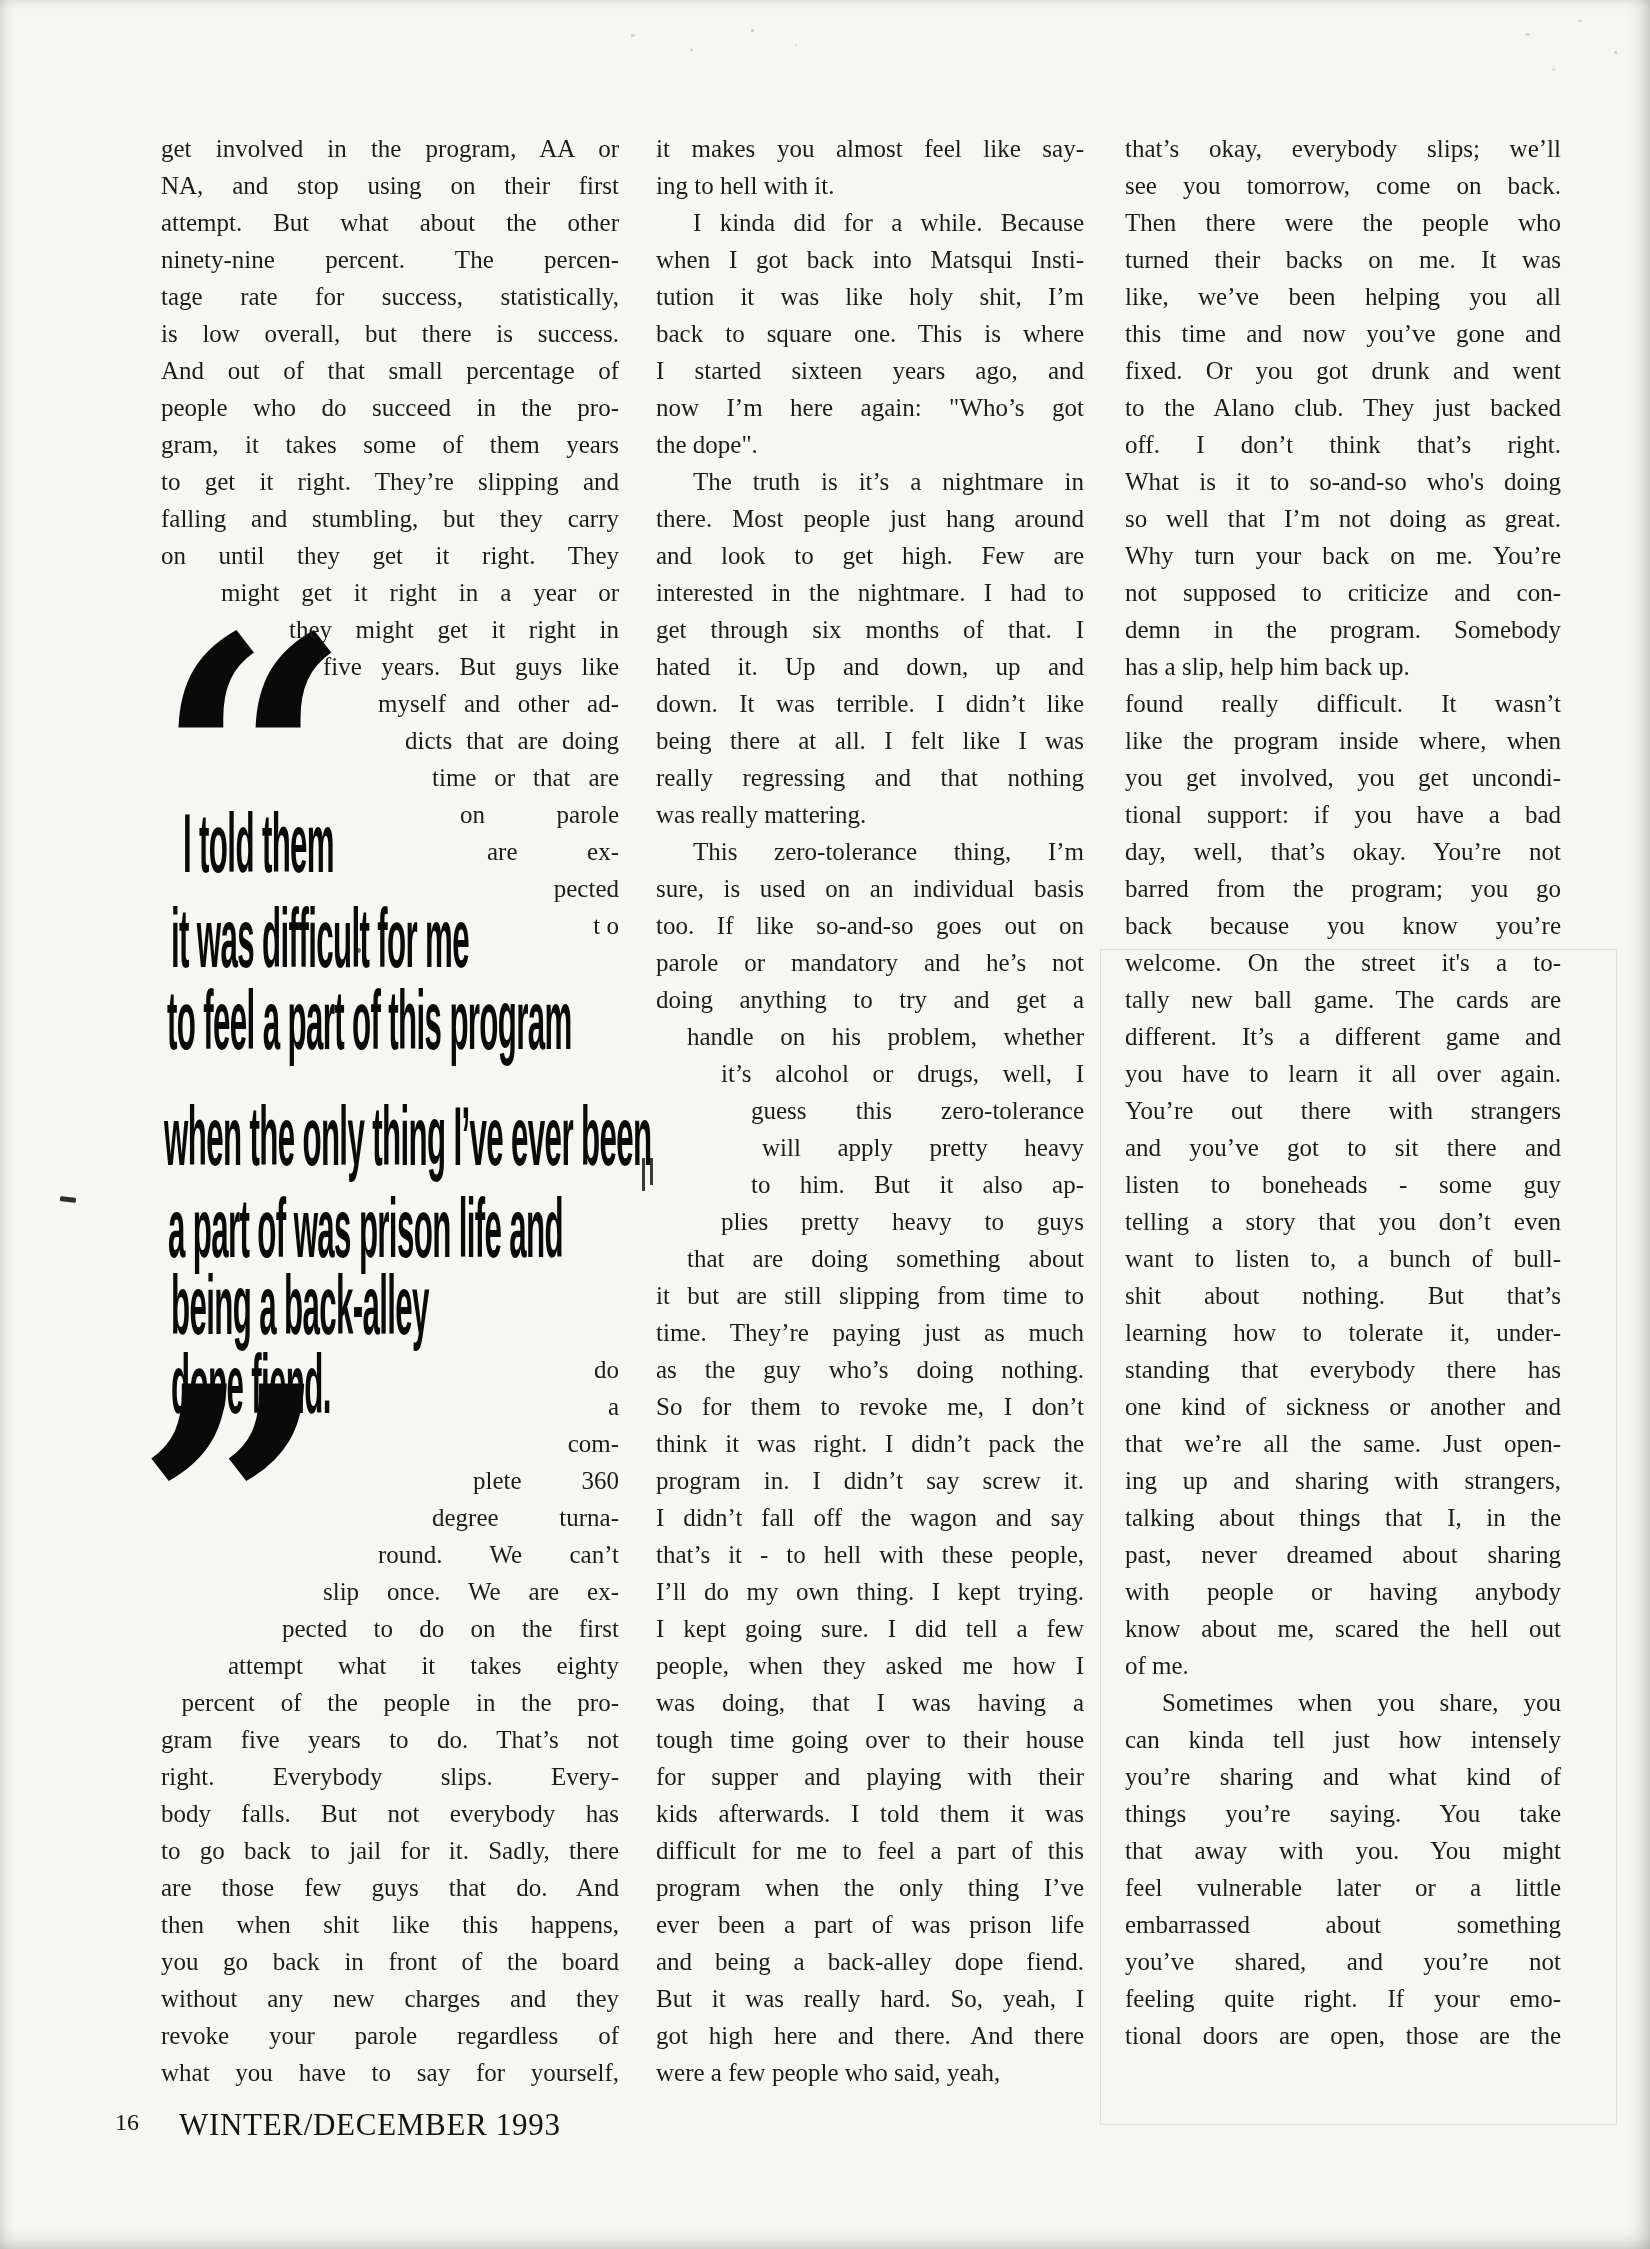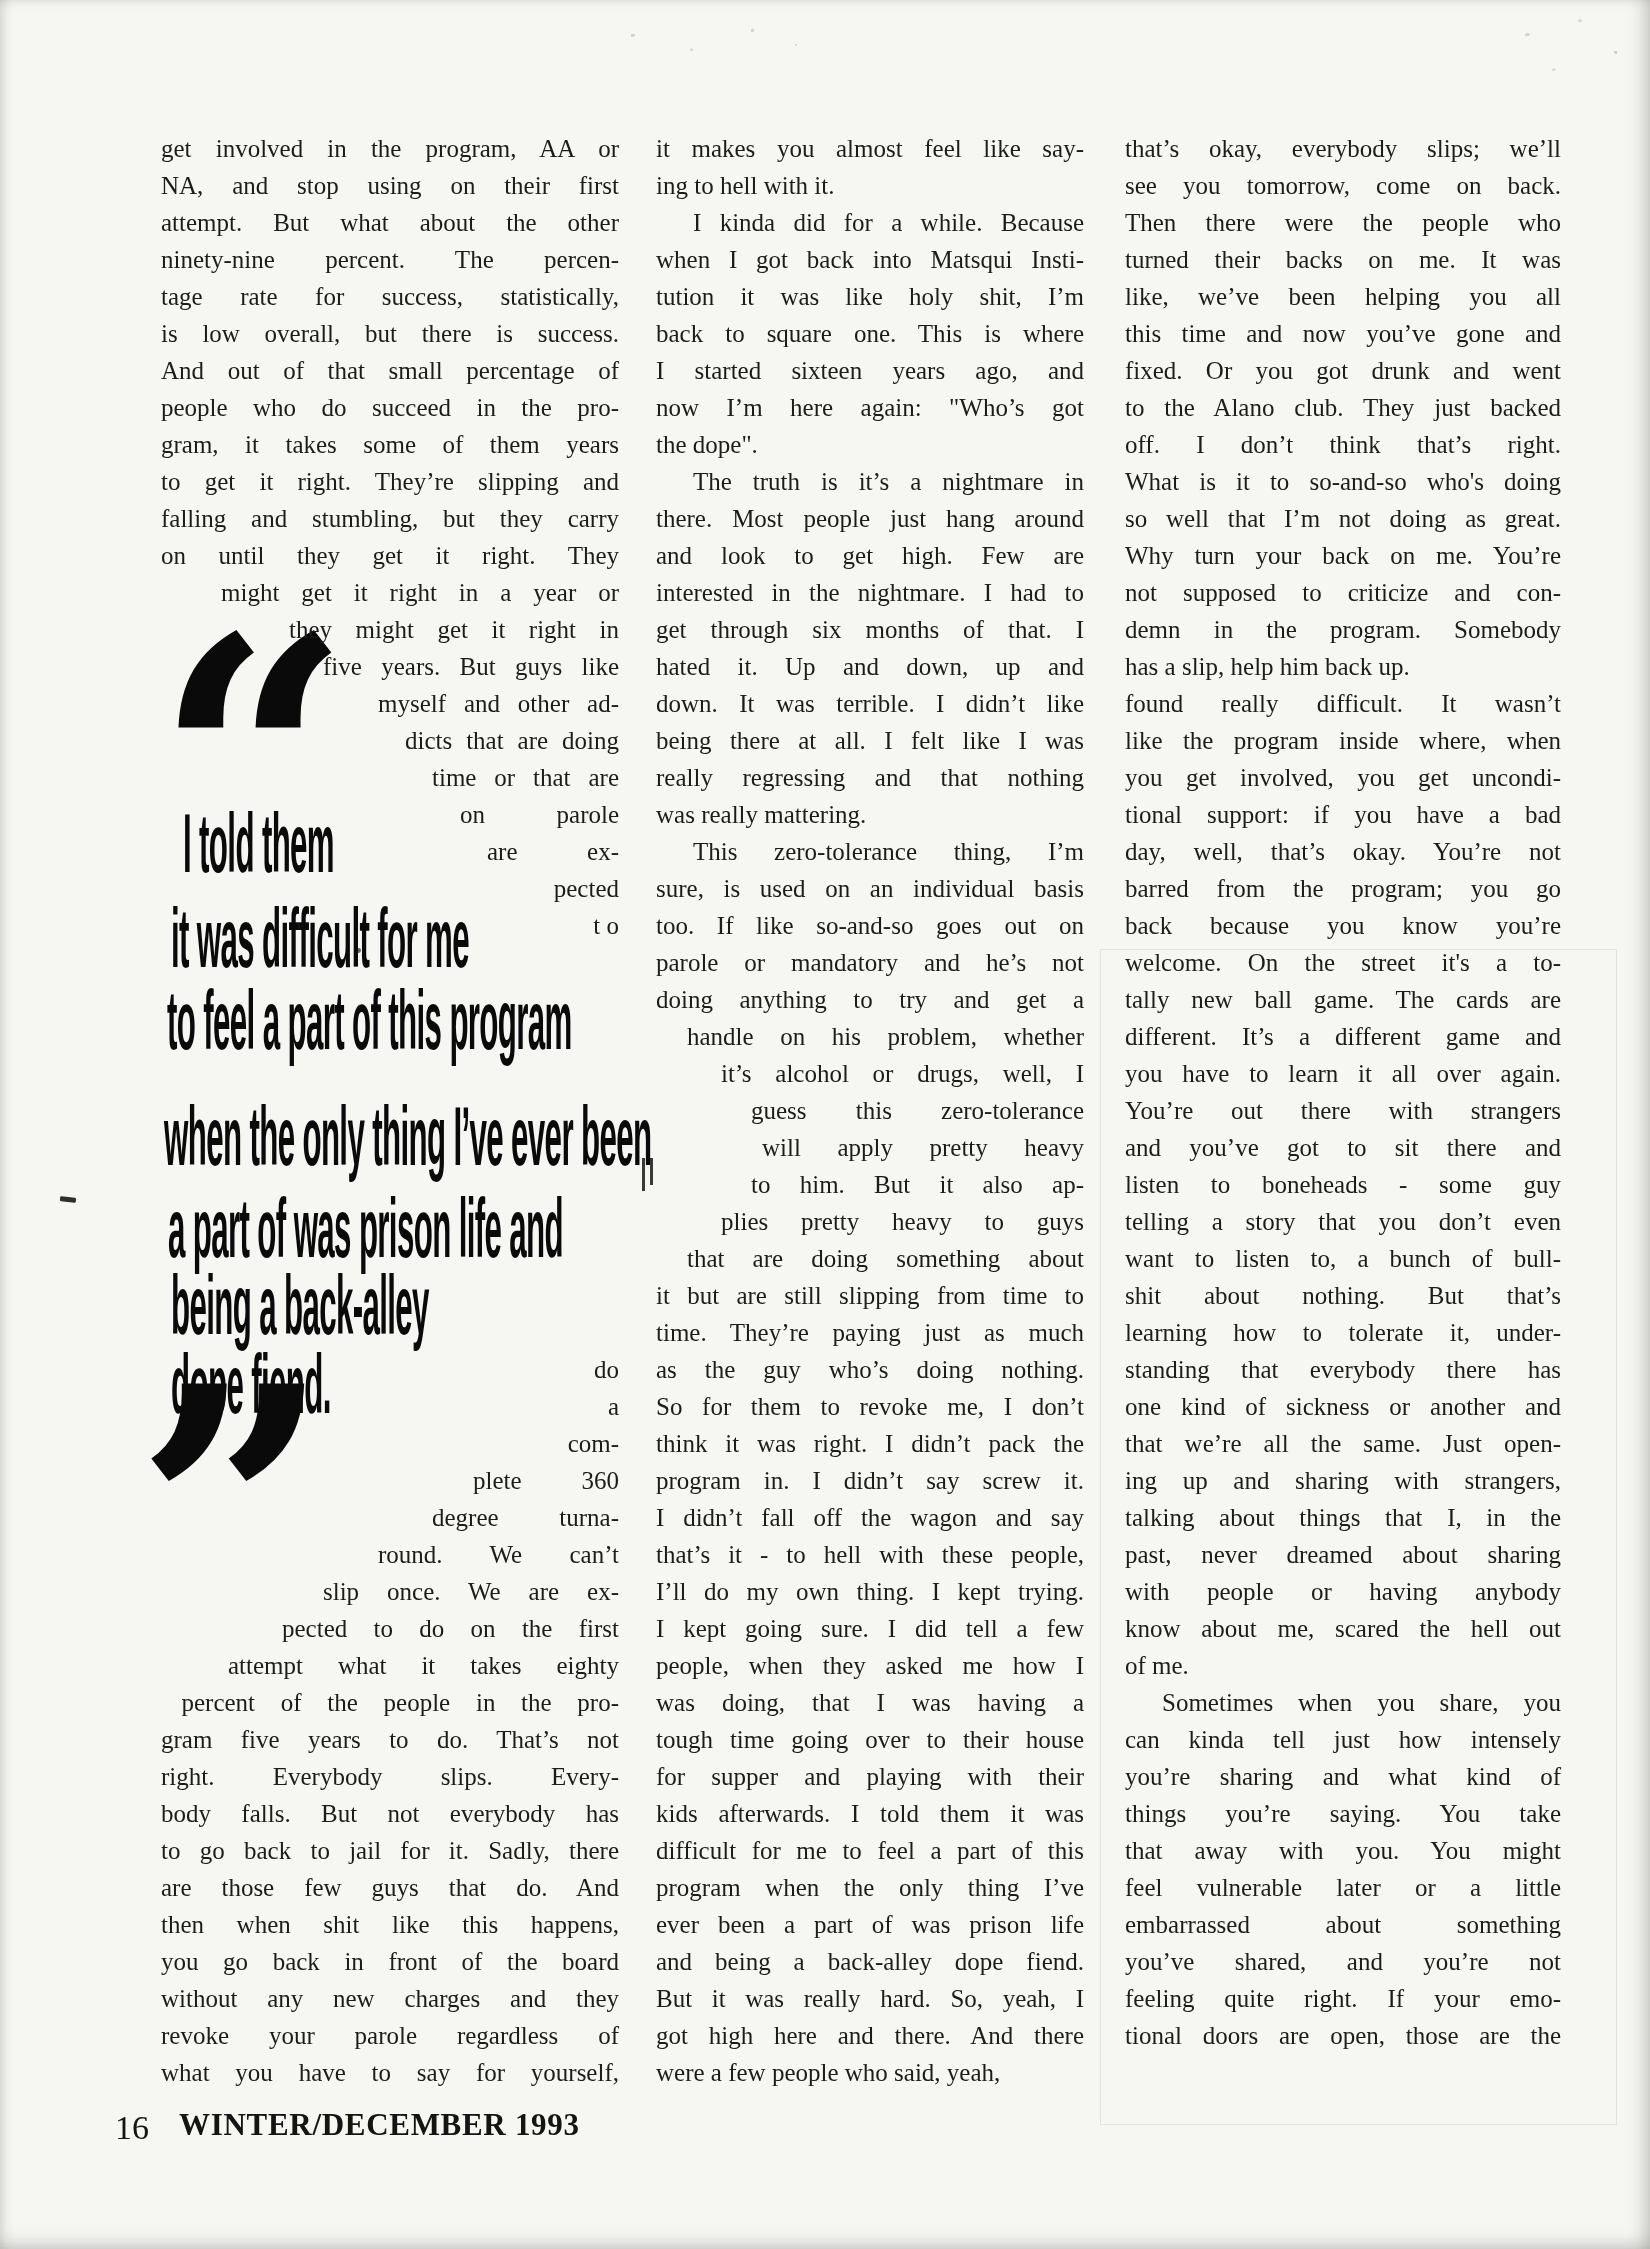--- a/index.html
+++ b/index.html
@@ -29,22 +29,22 @@
     transform:scale(0.46,1.22); transform-origin:0 0;
   }
   .quote-mark {
     position:absolute; color:#0a0a0a; font-family:"DejaVu Serif",serif;
     font-weight:bold; font-size:341px; line-height:341px; width:218px; height:286px;
     overflow:visible; pointer-events:none;
   }
   .quote-open  { left:155px; top:593px;  }
   .quote-close { left:135px; top:1342px; }
   .footer { position:absolute; color:#141412; }
-  .footer-num  { left:115px; top:2109px; font-size:34px; }
-  .footer-issue{ left:179px; top:2107px; font-size:31px; font-weight:bold; letter-spacing:0.7px; }
+  .footer-num  { left:115px; top:2109px; font-size:24px; }
+  .footer-issue{ left:179px; top:2107px; font-size:31px; font-weight:normal; letter-spacing:0.7px; }
   
   .art-box { position:absolute; left:1100px; top:949px; width:515px; height:1174px;
              border:1.4px solid rgba(120,120,110,.16); }
   .art-dash { position:absolute; left:60px; top:1197px; width:16.4px; height:4.8px;
               background:#2e2e2a; transform:rotate(6deg); border-radius:1.4px; }
   .art-dot  { position:absolute; left:356px; top:948px; width:4.8px; height:4.8px;
               background:#63625c; border-radius:50%; }
   .art-bars { position:absolute; left:642px; top:1158px; width:13.6px; height:33px; }
   .art-bars i { position:absolute; top:0; width:3.4px; height:33px; background:#3a3a36; display:block; }
   .art-bars i:nth-child(1){ left:0; }

